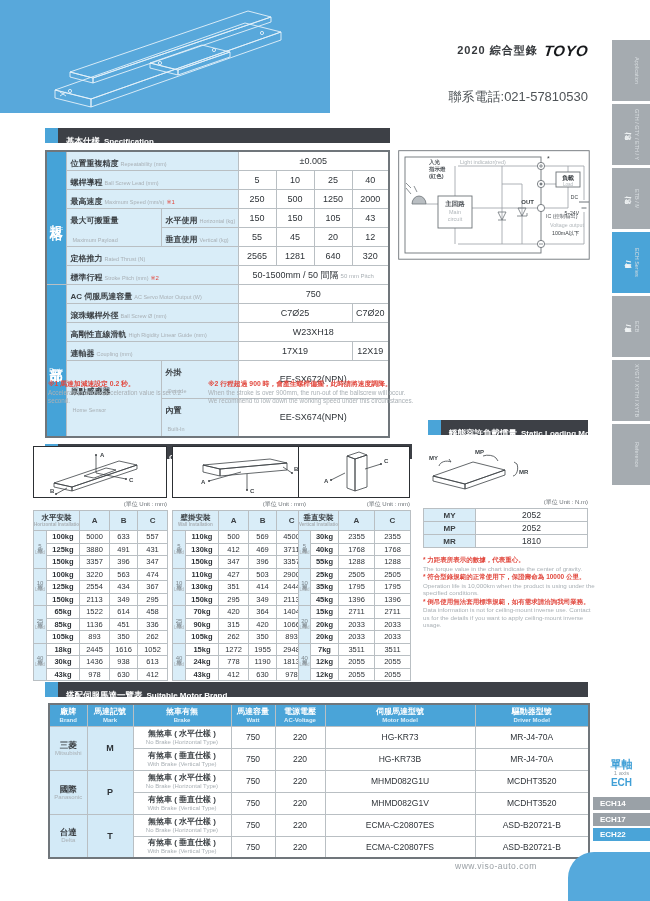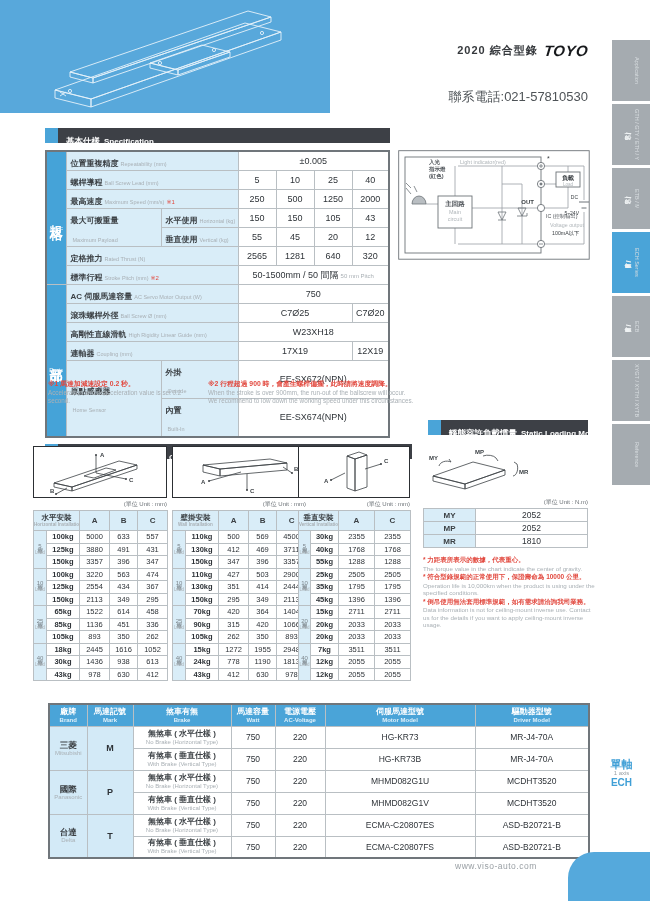--- a/index.html
+++ b/index.html
@@ -790,20 +790,24 @@
         <div class="nz">* 符合型錄規範的正常使用下，保證壽命為 10000 公里。</div>
         <div class="ne">Operation life is 10,000km when the product is using under the specified conditions.</div>
       </div>
 
       <div class="sm-note">
         <div class="nz">* 倒吊使用無法套用標準規範，如有需求請洽詢我司業務。</div>
         <div class="ne">Data information is not for ceiling-mount inverse use. Contact us for the details if you want to apply ceiling-mount inverse usage.</div>
       </div>
     </div>
 
+  <div class="abs secbar" style="left:45px;top:682px;width:543px">
+    <span class="sq"></span>
+    <span class="btxt"><span class="bzh">搭配伺服馬達一覽表</span><span class="ben">Suitable Motor Brand</span></span>
+  </div>
 
   <table class="abs mt-tbl">
     <colgroup>
         <col style="width:38px">
         <col style="width:46px">
         <col style="width:98px">
         <col style="width:44px">
         <col style="width:50px">
         <col style="width:150px">
         <col style="width:114px">
@@ -923,14 +927,22 @@
   </table>
 
   <div class="abs website">www.viso-auto.com</div>
   <div class="abs corner"></div>
 
   <div class="abs series-nav">
     <div class="szh">單軸</div>
     <div class="sen">1 axis</div>
     <div class="scode">ECH</div>
   </div>
+  <div class="abs model-tabs">
+
+      <div class="model-tab">ECH14</div>
+
+      <div class="model-tab">ECH17</div>
+
+      <div class="model-tab active">ECH22</div>
+    </div>
 
 </div>
 
 </body></html>

